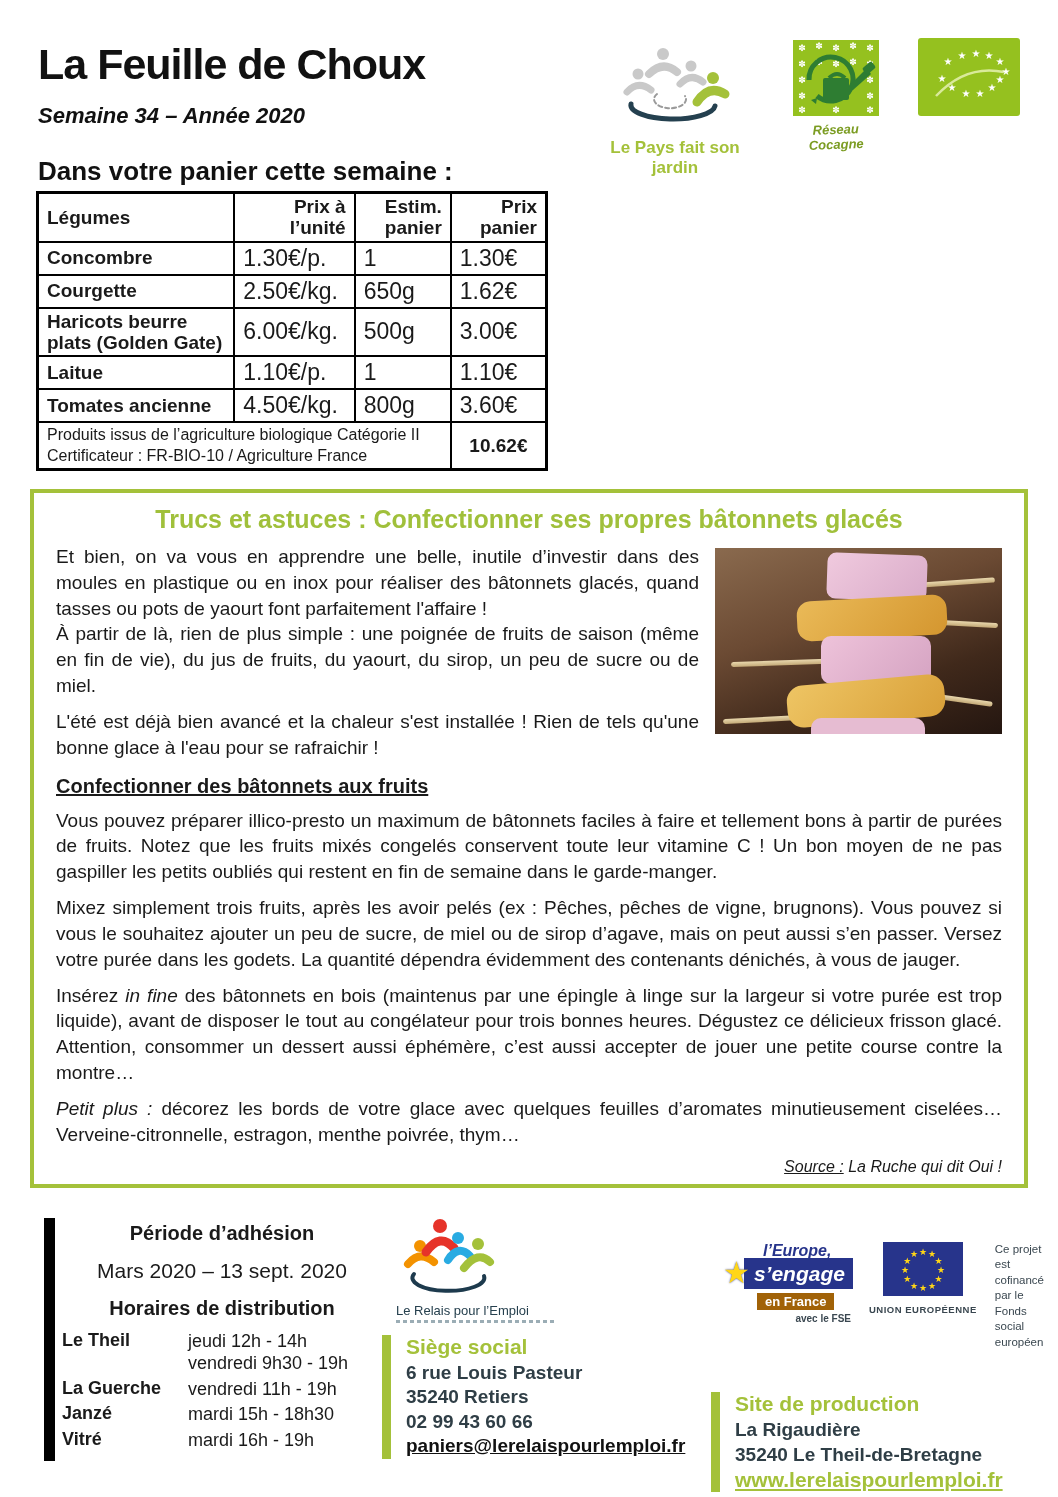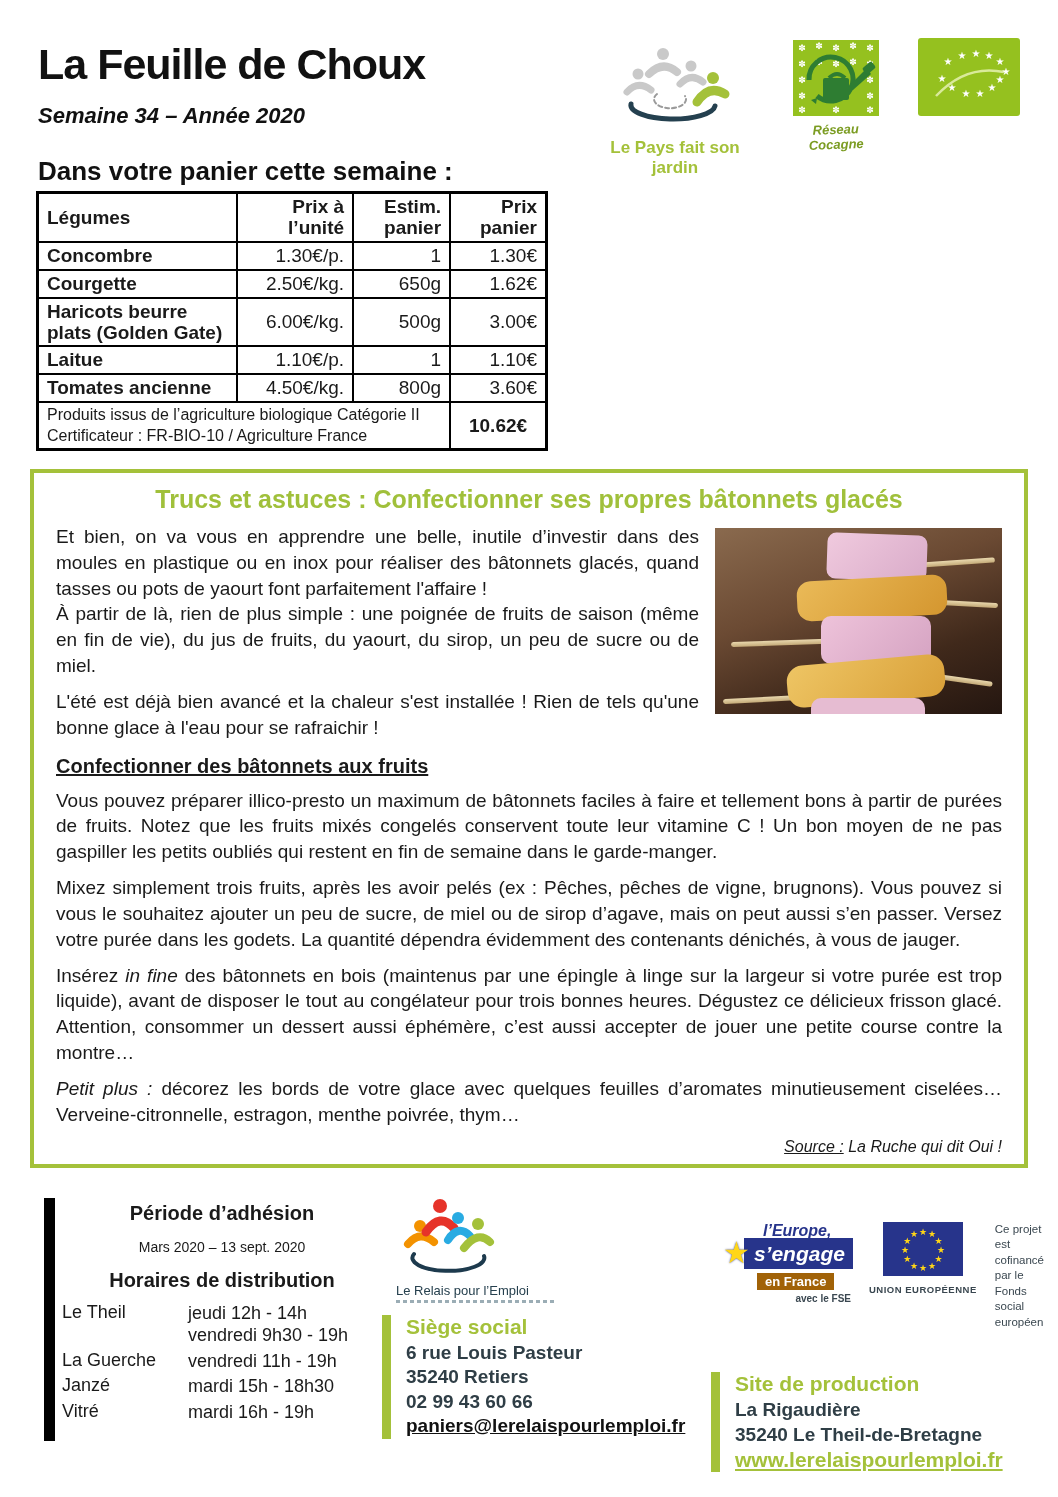--- a/index.html
+++ b/index.html
@@ -19,45 +19,45 @@
   .logo-bio{left:918px;top:38px;width:102px;}
   
   .basket-h{margin:8px 0 4px 38px;font-size:26px;font-weight:600;color:#111;}
   table.basket{border-collapse:collapse;margin-left:36px;width:512px;border:3px solid #000;}
   table.basket th,table.basket td{border:2px solid #000;padding:2px 8px;}
   table.basket th{font-size:19px;font-weight:800;line-height:1.12;}
   th.c-leg{text-align:left;width:212px;}
   th.c-prix,th.c-estim,th.c-panier{text-align:right;}
   th.c-prix{width:106px;}th.c-estim{width:88px;}th.c-panier{width:86px;}
   td.name{font-weight:800;font-size:19px;line-height:1.12;}
-  td.val{text-align:right;font-size:19px;}
+  td.val{text-align:left;font-size:23px;}
   td.note{font-size:16px;line-height:1.28;font-weight:400;}
   td.total{font-weight:800;font-size:19px;text-align:center;}
   
   .tips{margin:18px 30px 0 30px;border:4px solid #a4c13a;padding:10px 22px 8px 22px;}
   .tips-title{text-align:center;color:#a0c03b;font-weight:800;font-size:25px;margin:2px 0 10px 0;}
   .tips p{margin:10px 0;font-size:19px;line-height:1.36;text-align:justify;}
   .tips .subhead{font-size:20px;font-weight:800;text-decoration:underline;margin:14px 0 6px 0;}
   .pops{
     float:right;width:287px;height:186px;margin:4px 0 8px 16px;position:relative;overflow:hidden;
     background:linear-gradient(160deg,#8a6a4e 0%,#6b4a33 38%,#40291b 70%,#241610 100%);
   }
   .pops .stick{position:absolute;height:5px;background:linear-gradient(#e9d8ae,#c4aa78);border-radius:3px;}
   .pops .blk{position:absolute;}
   .src{clear:both;text-align:right;font-style:italic;font-size:16px;margin-top:6px;}
   .src .lbl{text-decoration:underline;}
   
   .foot{display:flex;margin-top:28px;padding-left:44px;position:relative;height:284px;}
   .fcol1{width:338px;position:relative;padding-left:18px;box-sizing:border-box;}
   .black-bar{position:absolute;left:0;top:2px;width:11px;height:243px;background:#000;}
   .memb-title{font-size:20px;font-weight:800;text-align:center;margin-top:6px;}
-  .memb-period{font-size:14px;text-align:center;margin-top:14px;}
+  .memb-period{font-size:21px;text-align:center;margin-top:14px;}
   .dist-title{font-size:20px;font-weight:800;text-align:center;margin-top:14px;}
   .sched{display:grid;grid-template-columns:126px 1fr;row-gap:3px;margin-top:10px;font-size:18px;}
-  .sched .place{font-weight:400;}
+  .sched .place{font-weight:700;}
   .sched .times{white-space:pre-line;line-height:1.25;}
   .fcol2{width:329px;box-sizing:border-box;position:relative;}
   .relais{margin-left:14px;width:180px;text-align:left;}
   .relais .cap{font-size:13px;color:#26404e;margin-top:1px;}
   .relais-tagline{width:158px;height:3px;margin-top:2px;
     background:repeating-linear-gradient(90deg,#9badb5 0 4px,transparent 4px 7px);}
   .siege{border-left:9px solid #a4c13a;padding-left:15px;margin-top:12px;min-height:124px;}
   .blk-title{color:#a4c13a;font-size:21px;font-weight:800;margin-bottom:2px;}
   .addr{color:#2f3e46;font-size:19px;font-weight:600;line-height:1.3;}
   a.email{color:#111;font-weight:800;font-size:19px;text-decoration:underline;}

